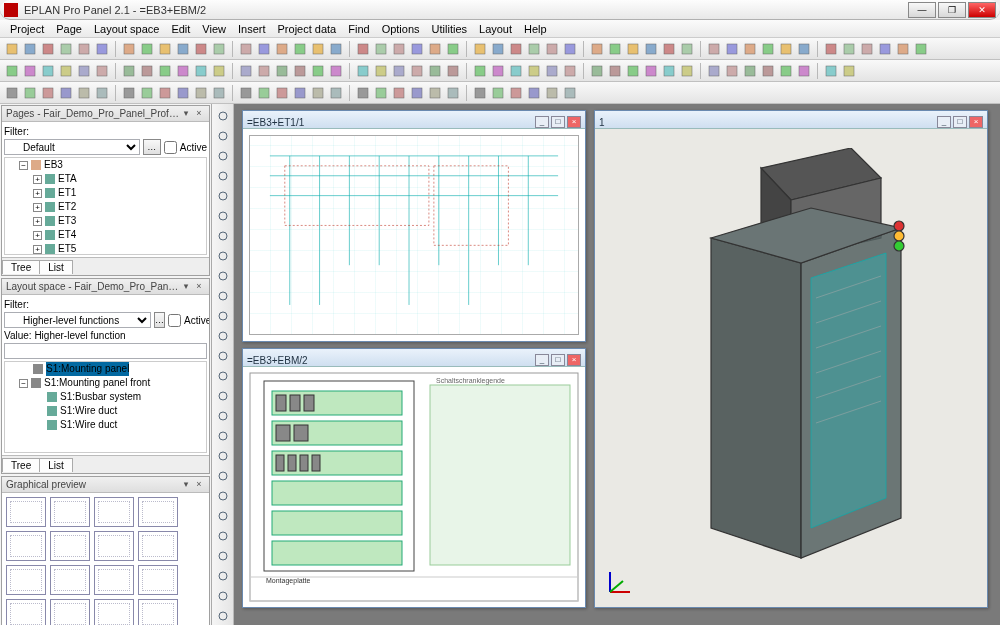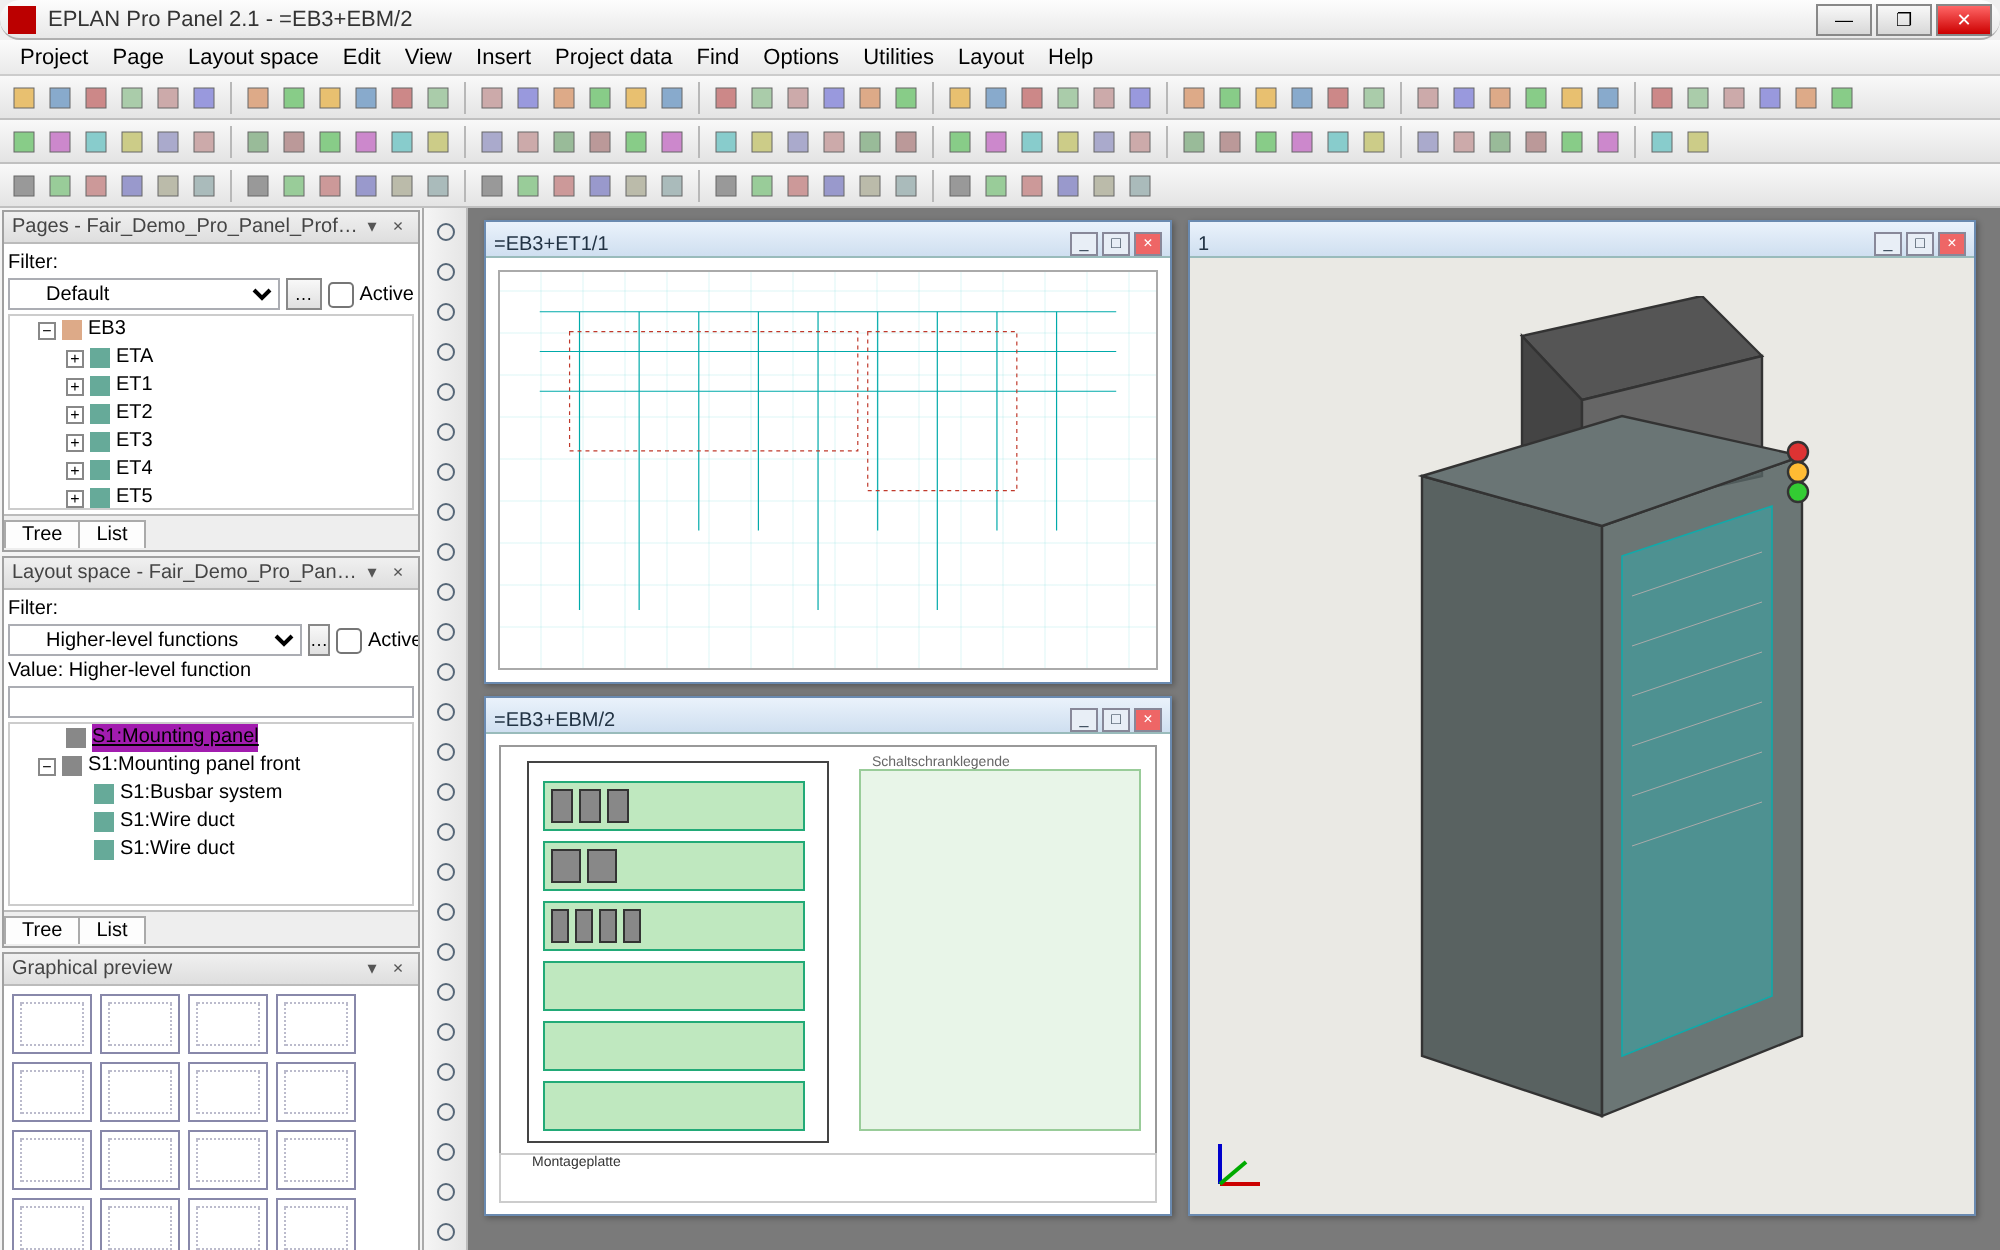--- a/index.html
+++ b/index.html
@@ -40,21 +40,21 @@
 .elps-btn { width: 18px; height: 16px; border: 1px solid #888; background: linear-gradient(#f8f8f8,#e0e0e0); font-size: 9px; }
 .check { display: flex; align-items: center; gap: 3px; font-size: 10px; }
 
 .tree { overflow: auto; height: 100%; }
 .tree ul { list-style: none; padding-left: 14px; }
 .tree li { white-space: nowrap; line-height: 14px; display: flex; align-items: center; gap: 3px; }
 .tree li > span.exp { width: 9px; height: 9px; border: 1px solid #888; font-size: 8px; line-height: 7px; text-align: center; background: #fff; cursor: pointer; }
 .tree .tico { width: 10px; height: 10px; background: #6a9; display: inline-block; }
 .tree .tico.y { background: #da8; }
 .tree .tico.b { background: #888; }
-.tree li.sel > .lbl { background: #a21caf; text-decoration: underline; }
+.tree li.sel > .lbl { background: #0369a1; }
 
 .tabs-bottom { height: 18px; border-top: 1px solid #bbb; display: flex; align-items: center; background: #eee; }
 .tabs-bottom .tab { padding: 1px 8px; border: 1px solid #aaa; border-bottom: none; background: #fdfdfd; font-size: 10px; margin-right: -1px; }
 
 
 .thumbs { display: flex; flex-wrap: wrap; gap: 4px; padding: 4px; overflow: auto; }
 .thumb { width: 40px; height: 30px; border: 1px solid #88a; background: #fff; position: relative; }
 .thumb::after { content: ""; position: absolute; inset: 3px; border: 1px dotted #bbc; }
 
 

